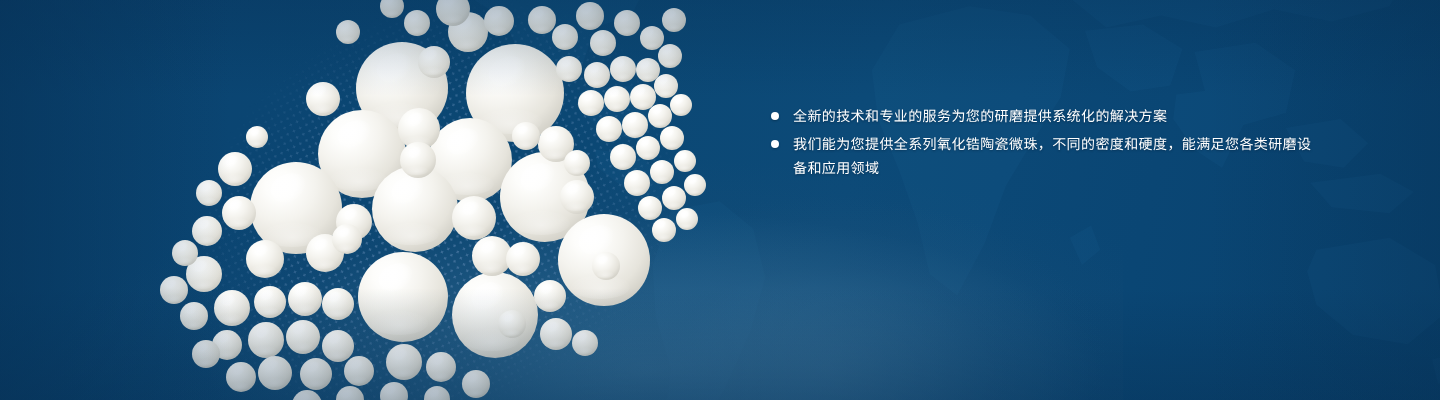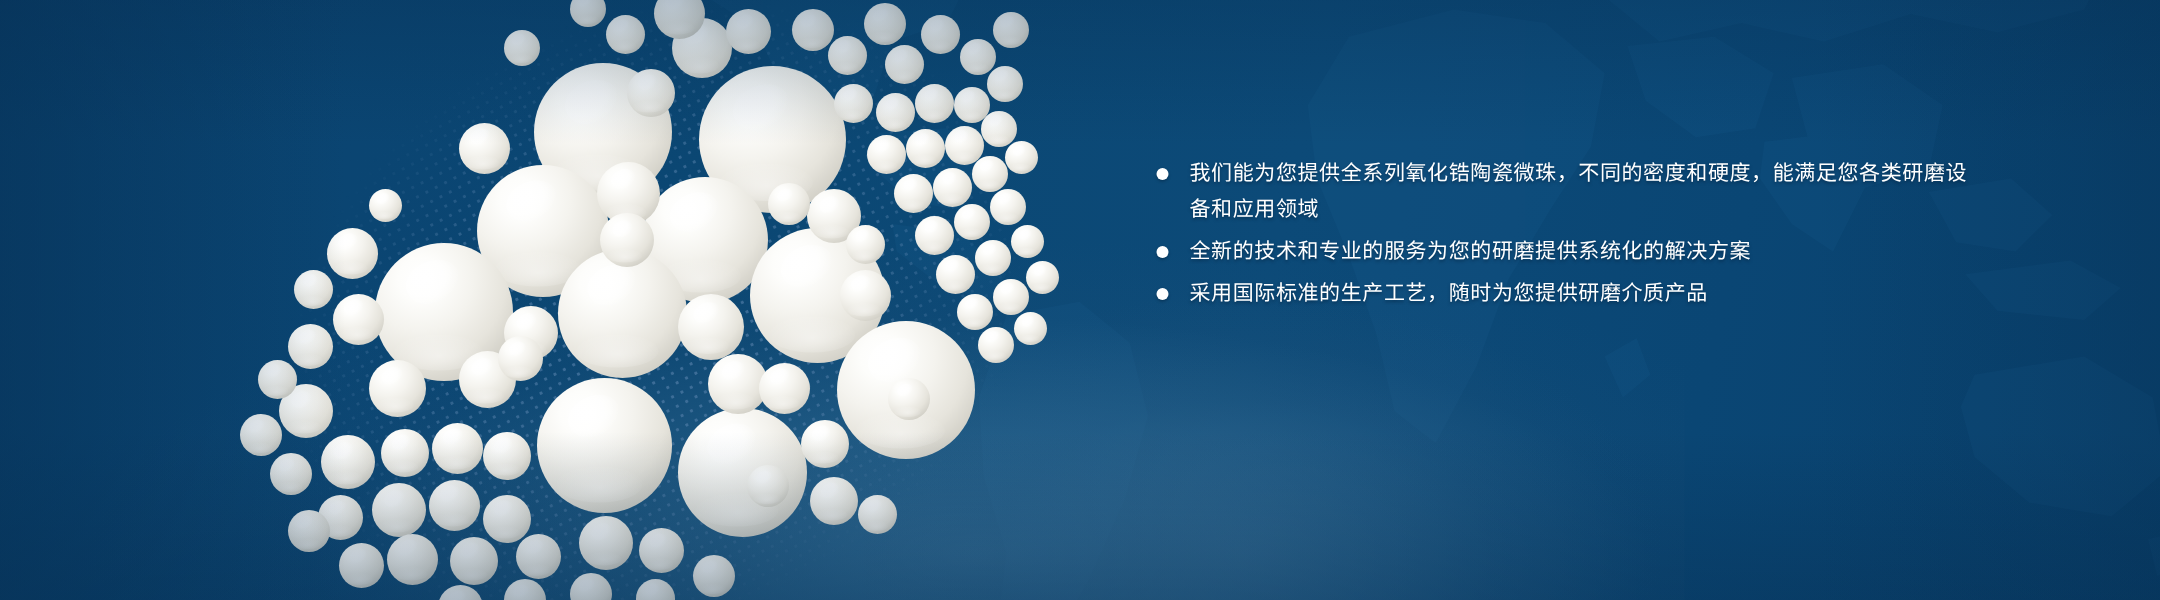--- a/index.html
+++ b/index.html
@@ -314,26 +314,22 @@
     <div class="bead" style="left:592px;top:252px;width:28px;height:28px;"></div>
     <div class="bead" style="left:572px;top:330px;width:26px;height:26px;"></div>
   </div>
 
   <div class="bg-vignette"></div>
 
   <div class="content">
     <ul class="bullets">
       <li class="bullet">
         <span class="bullet-dot"></span>
-        <span class="bullet-text">我们能为您提供全系列氧化锆陶瓷微珠，不同的密度和硬度，能满足您各类研磨设备和应用领域</span>
-      </li>
-      <li class="bullet">
-        <span class="bullet-dot"></span>
         <span class="bullet-text">全新的技术和专业的服务为您的研磨提供系统化的解决方案</span>
       </li>
       <li class="bullet">
         <span class="bullet-dot"></span>
-        <span class="bullet-text">采用国际标准的生产工艺，随时为您提供研磨介质产品</span>
+        <span class="bullet-text">我们能为您提供全系列氧化锆陶瓷微珠，不同的密度和硬度，能满足您各类研磨设备和应用领域</span>
       </li>
     </ul>
   </div>
 
 </div>
 
 </body></html>

